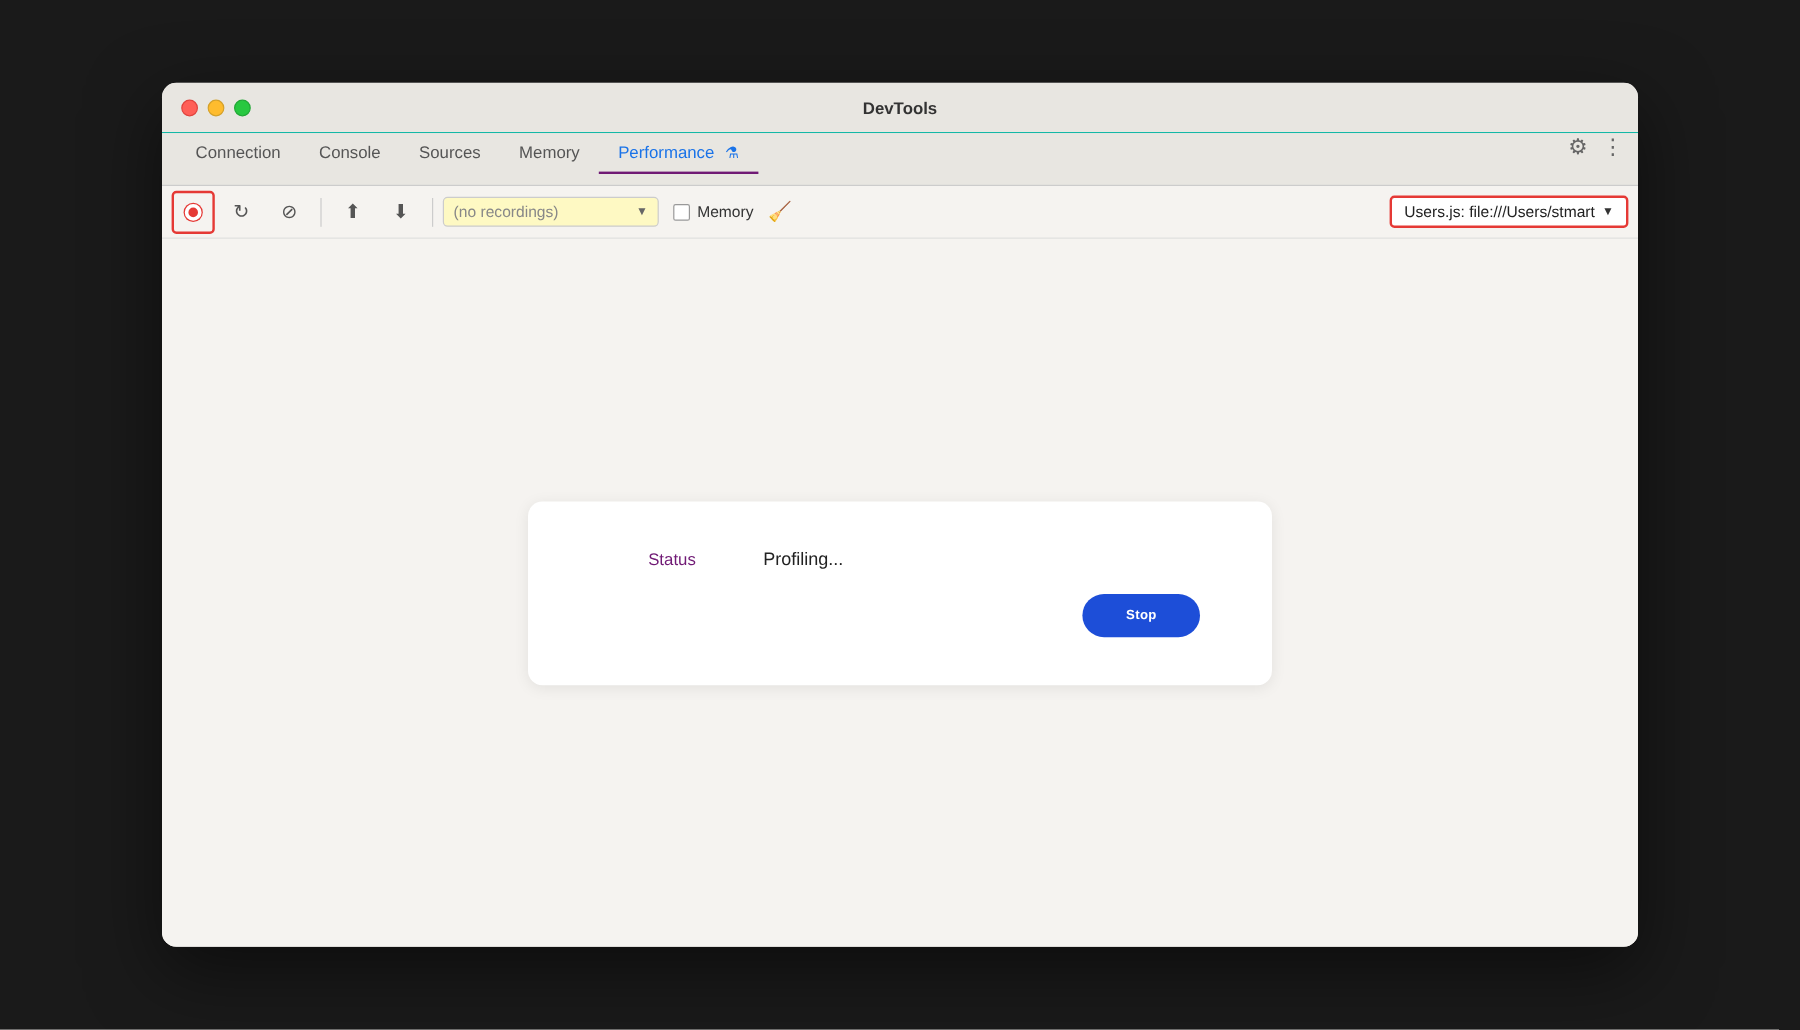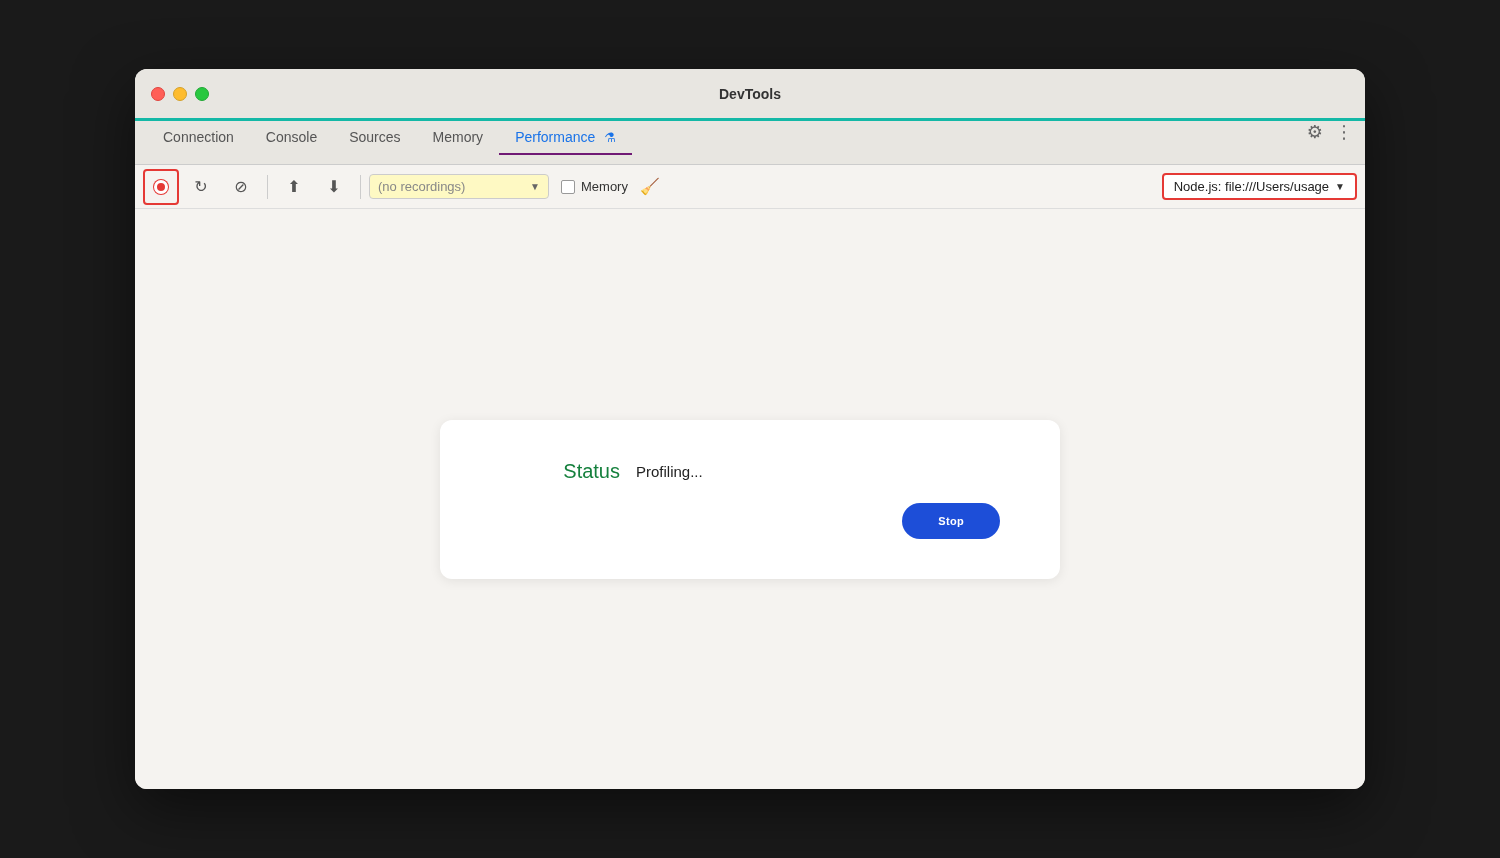--- a/index.html
+++ b/index.html
@@ -21,26 +21,26 @@
       border-radius: 12px;
       overflow: hidden;
       box-shadow: 0 20px 60px rgba(0,0,0,0.5);
       display: flex;
       flex-direction: column;
     }
 
     
     .titlebar {
       background: #e8e6e1;
-      height: 52px;
+      height: 42px;
       display: flex;
       align-items: center;
       justify-content: center;
       position: relative;
-      border-bottom: 3px solid #14b8a6;
+      border-bottom: 1px solid #14b8a6;
     }
 
     .traffic-lights {
       position: absolute;
       left: 16px;
       display: flex;
       gap: 8px;
       align-items: center;
     }
 
@@ -227,24 +227,24 @@
       min-width: 620px;
     }
 
     .status-row {
       display: flex;
       align-items: center;
       margin-bottom: 16px;
     }
 
     .status-label {
-      font-size: 20px;
-      color: #15803d;
+      font-size: 14px;
+      color: #701a75;
       width: 120px;
-      text-align: right;
+      text-align: center;
       margin-right: 16px;
     }
 
     .status-value {
       font-size: 15px;
       color: #222;
     }
 
     .buffer-bar-container {
       flex: 1;
@@ -358,21 +358,21 @@
       <span>Memory</span>
     </div>
 
     <button class="toolbar-btn" title="Collect garbage">
       <span class="broom-icon">🧹</span>
     </button>
 
     <div class="toolbar-spacer"></div>
 
     <div class="node-select">
-      <span>Node.js: file:///Users/usage</span>
+      <span>Users.js: file:///Users/stmart</span>
       <span class="dropdown-arrow">▼</span>
     </div>
   </div>
 
   <div class="main-content">
     <div class="status-card">
 
       <div class="status-row">
         <span class="status-label">Status</span>
         <span class="status-value">Profiling...</span>

